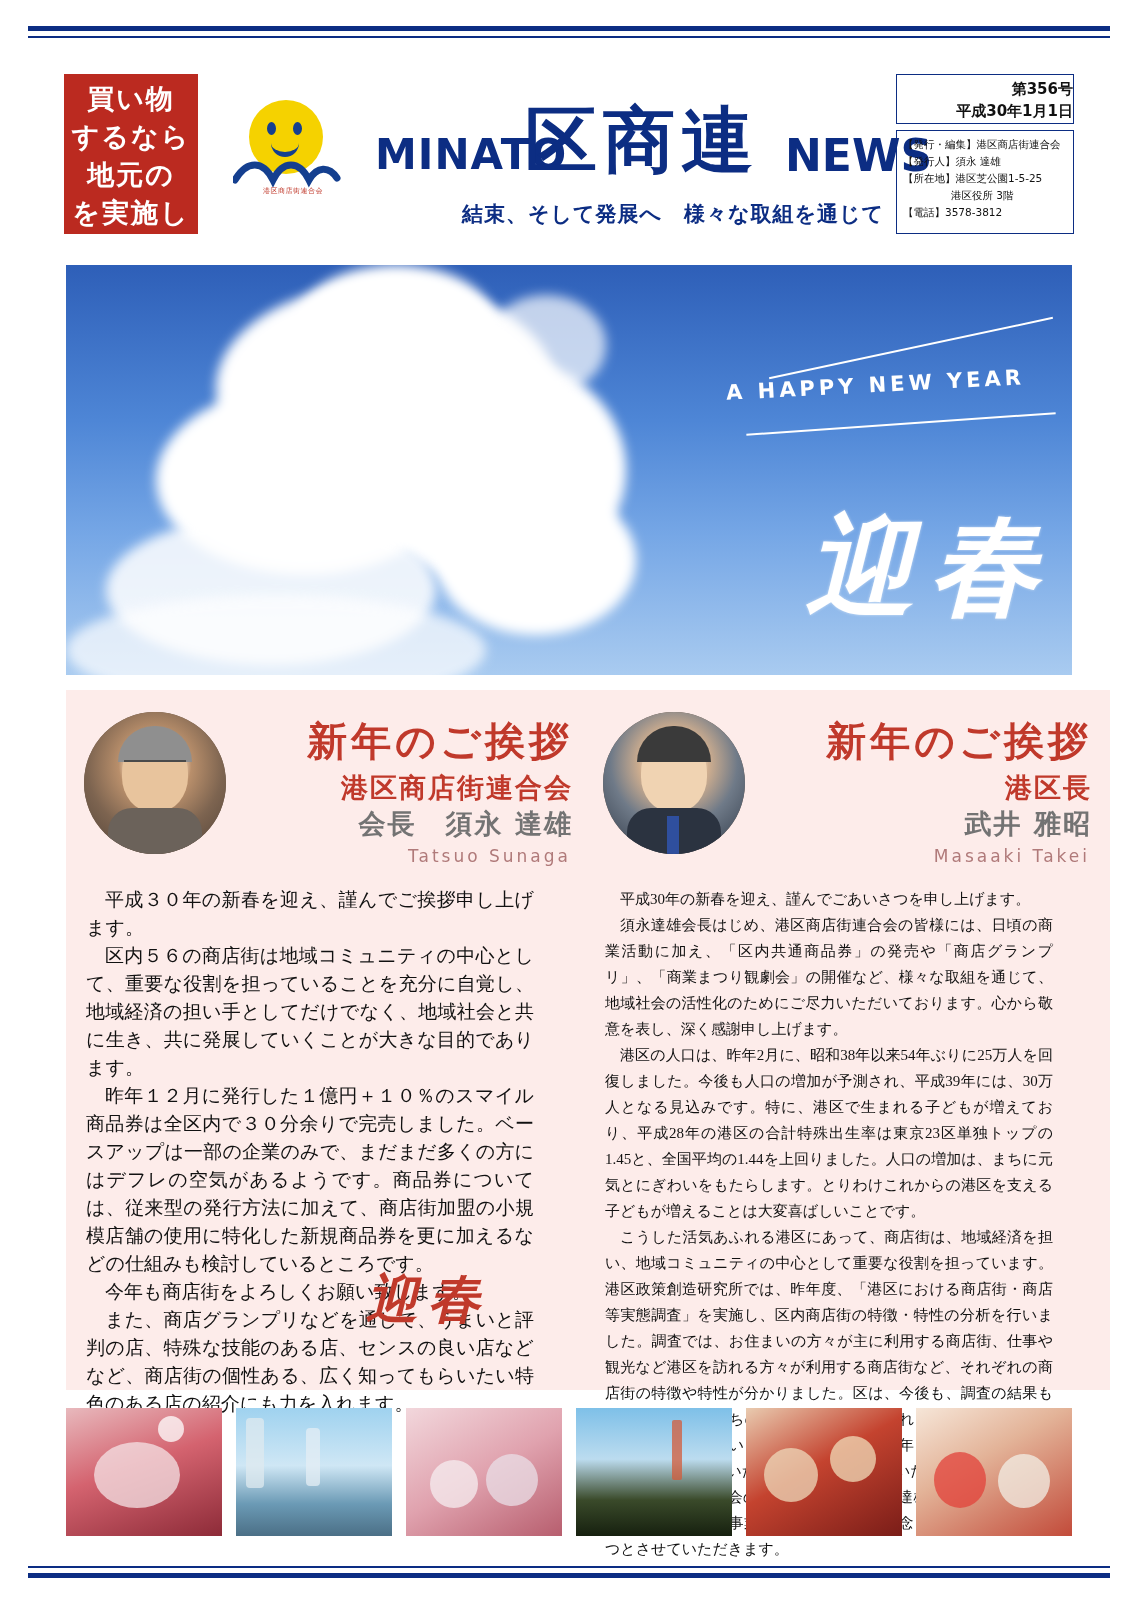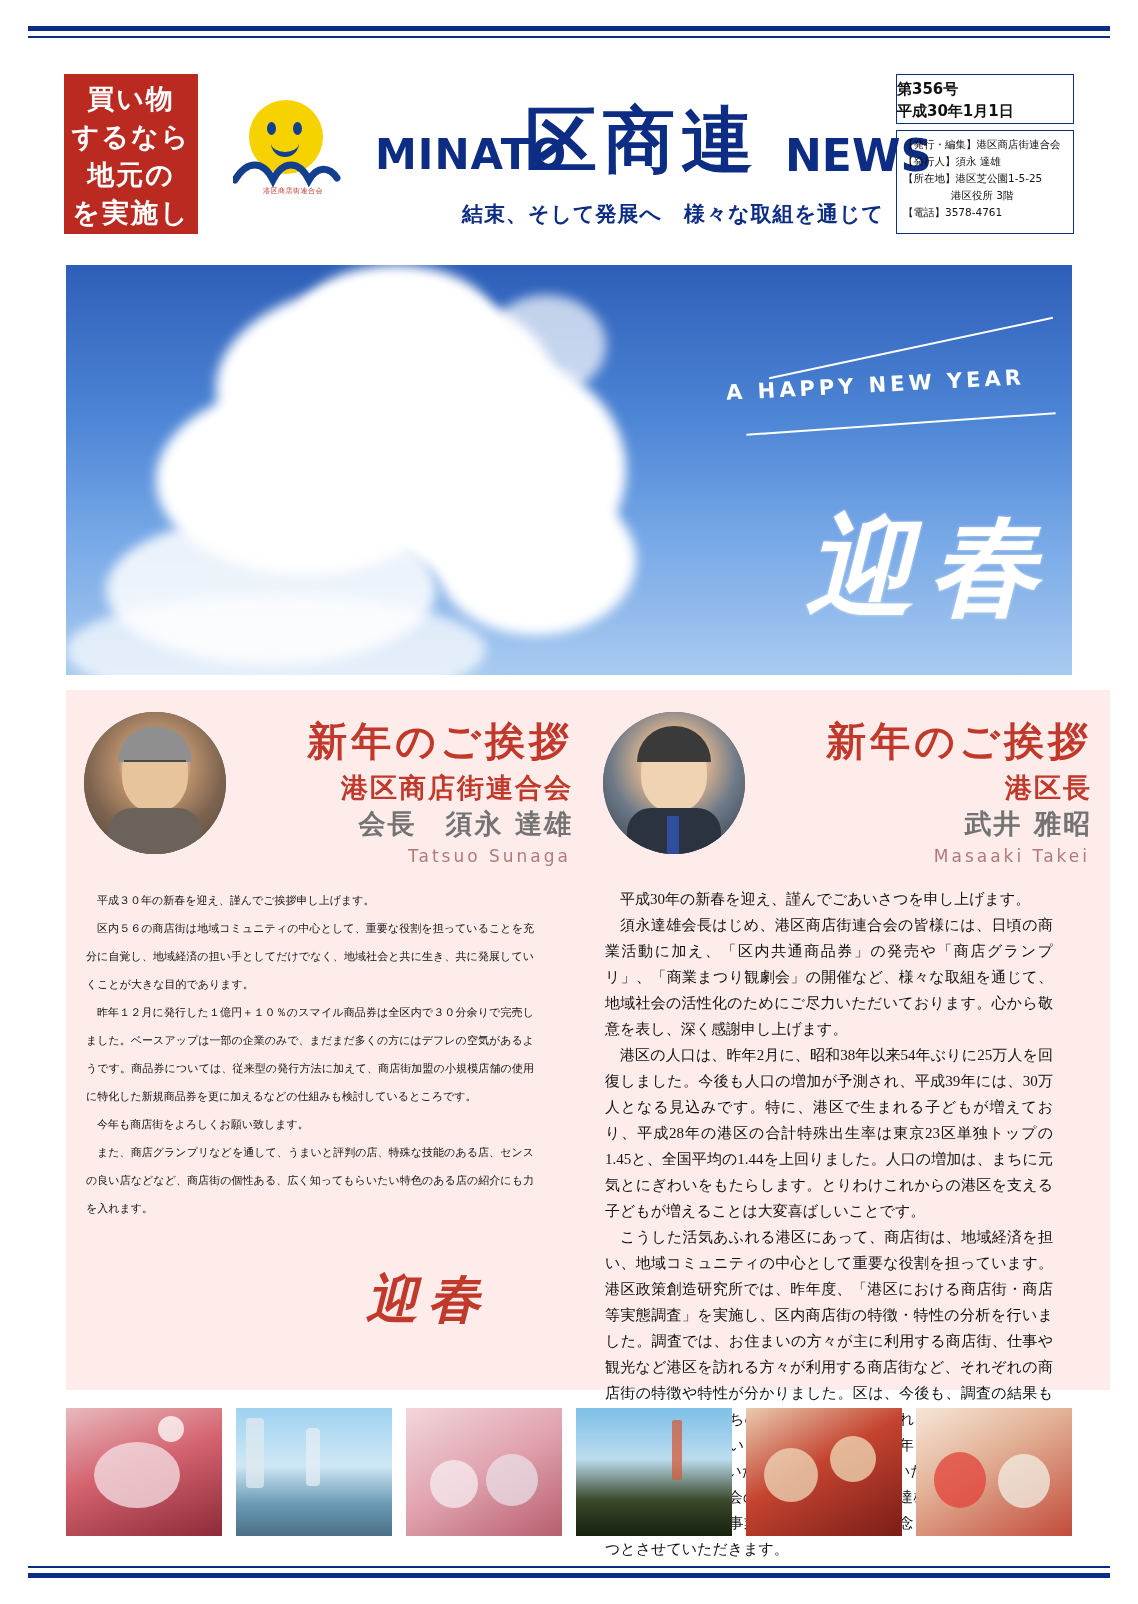--- a/index.html
+++ b/index.html
@@ -152,21 +152,21 @@
     font-size: 21px;
     color: #0c2d83;
     letter-spacing: 1px;
   }
 
   .issue-box {
     position: absolute;
     left: 868px; top: 22px;
     width: 178px; height: 50px;
     border: 1px solid #0c2d83;
-    text-align: left;
+    text-align: right;
     font-family: "DejaVu Sans", sans-serif;
     font-weight: bold;
     font-size: 15px;
     color: #111;
     line-height: 22px;
     padding-top: 3px;
     box-sizing: border-box;
   }
   .publisher-box {
     position: absolute;
@@ -339,21 +339,21 @@
     color: #b07a7a;
     letter-spacing: 3px;
     text-align: right;
   }
 
   .greet-body {
     position: absolute;
     left: 20px; top: 196px;
     width: 448px;
     font-family: "Liberation Serif", serif;
-    font-size: 11px;
+    font-size: 19px;
     line-height: 28px;
     color: #111;
     text-align: justify;
   }
   .greet-body p {
     margin: 0 0 0 0;
     text-indent: 1em;
   }
   .greet-body.tight { font-size: 15px; line-height: 26px; }
 
@@ -441,21 +441,21 @@
     <div class="issue-box">
       <div>第356号</div>
       <div>平成30年1月1日</div>
     </div>
 
     <div class="publisher-box">
       <div>【発行・編集】港区商店街連合会</div>
       <div>【発行人】須永 達雄</div>
       <div>【所在地】港区芝公園1-5-25</div>
       <div class="ind">港区役所 3階</div>
-      <div>【電話】3578-4761</div>
+      <div>【電話】3578-3812</div>
     </div>
   </div>
 
   <div class="hero">
     <div class="cloud c1"></div>
     <div class="cloud c2"></div>
     <div class="cloud c3"></div>
     <div class="cloud c4"></div>
     <div class="cloud c5"></div>
     <div class="cloud c6"></div>

